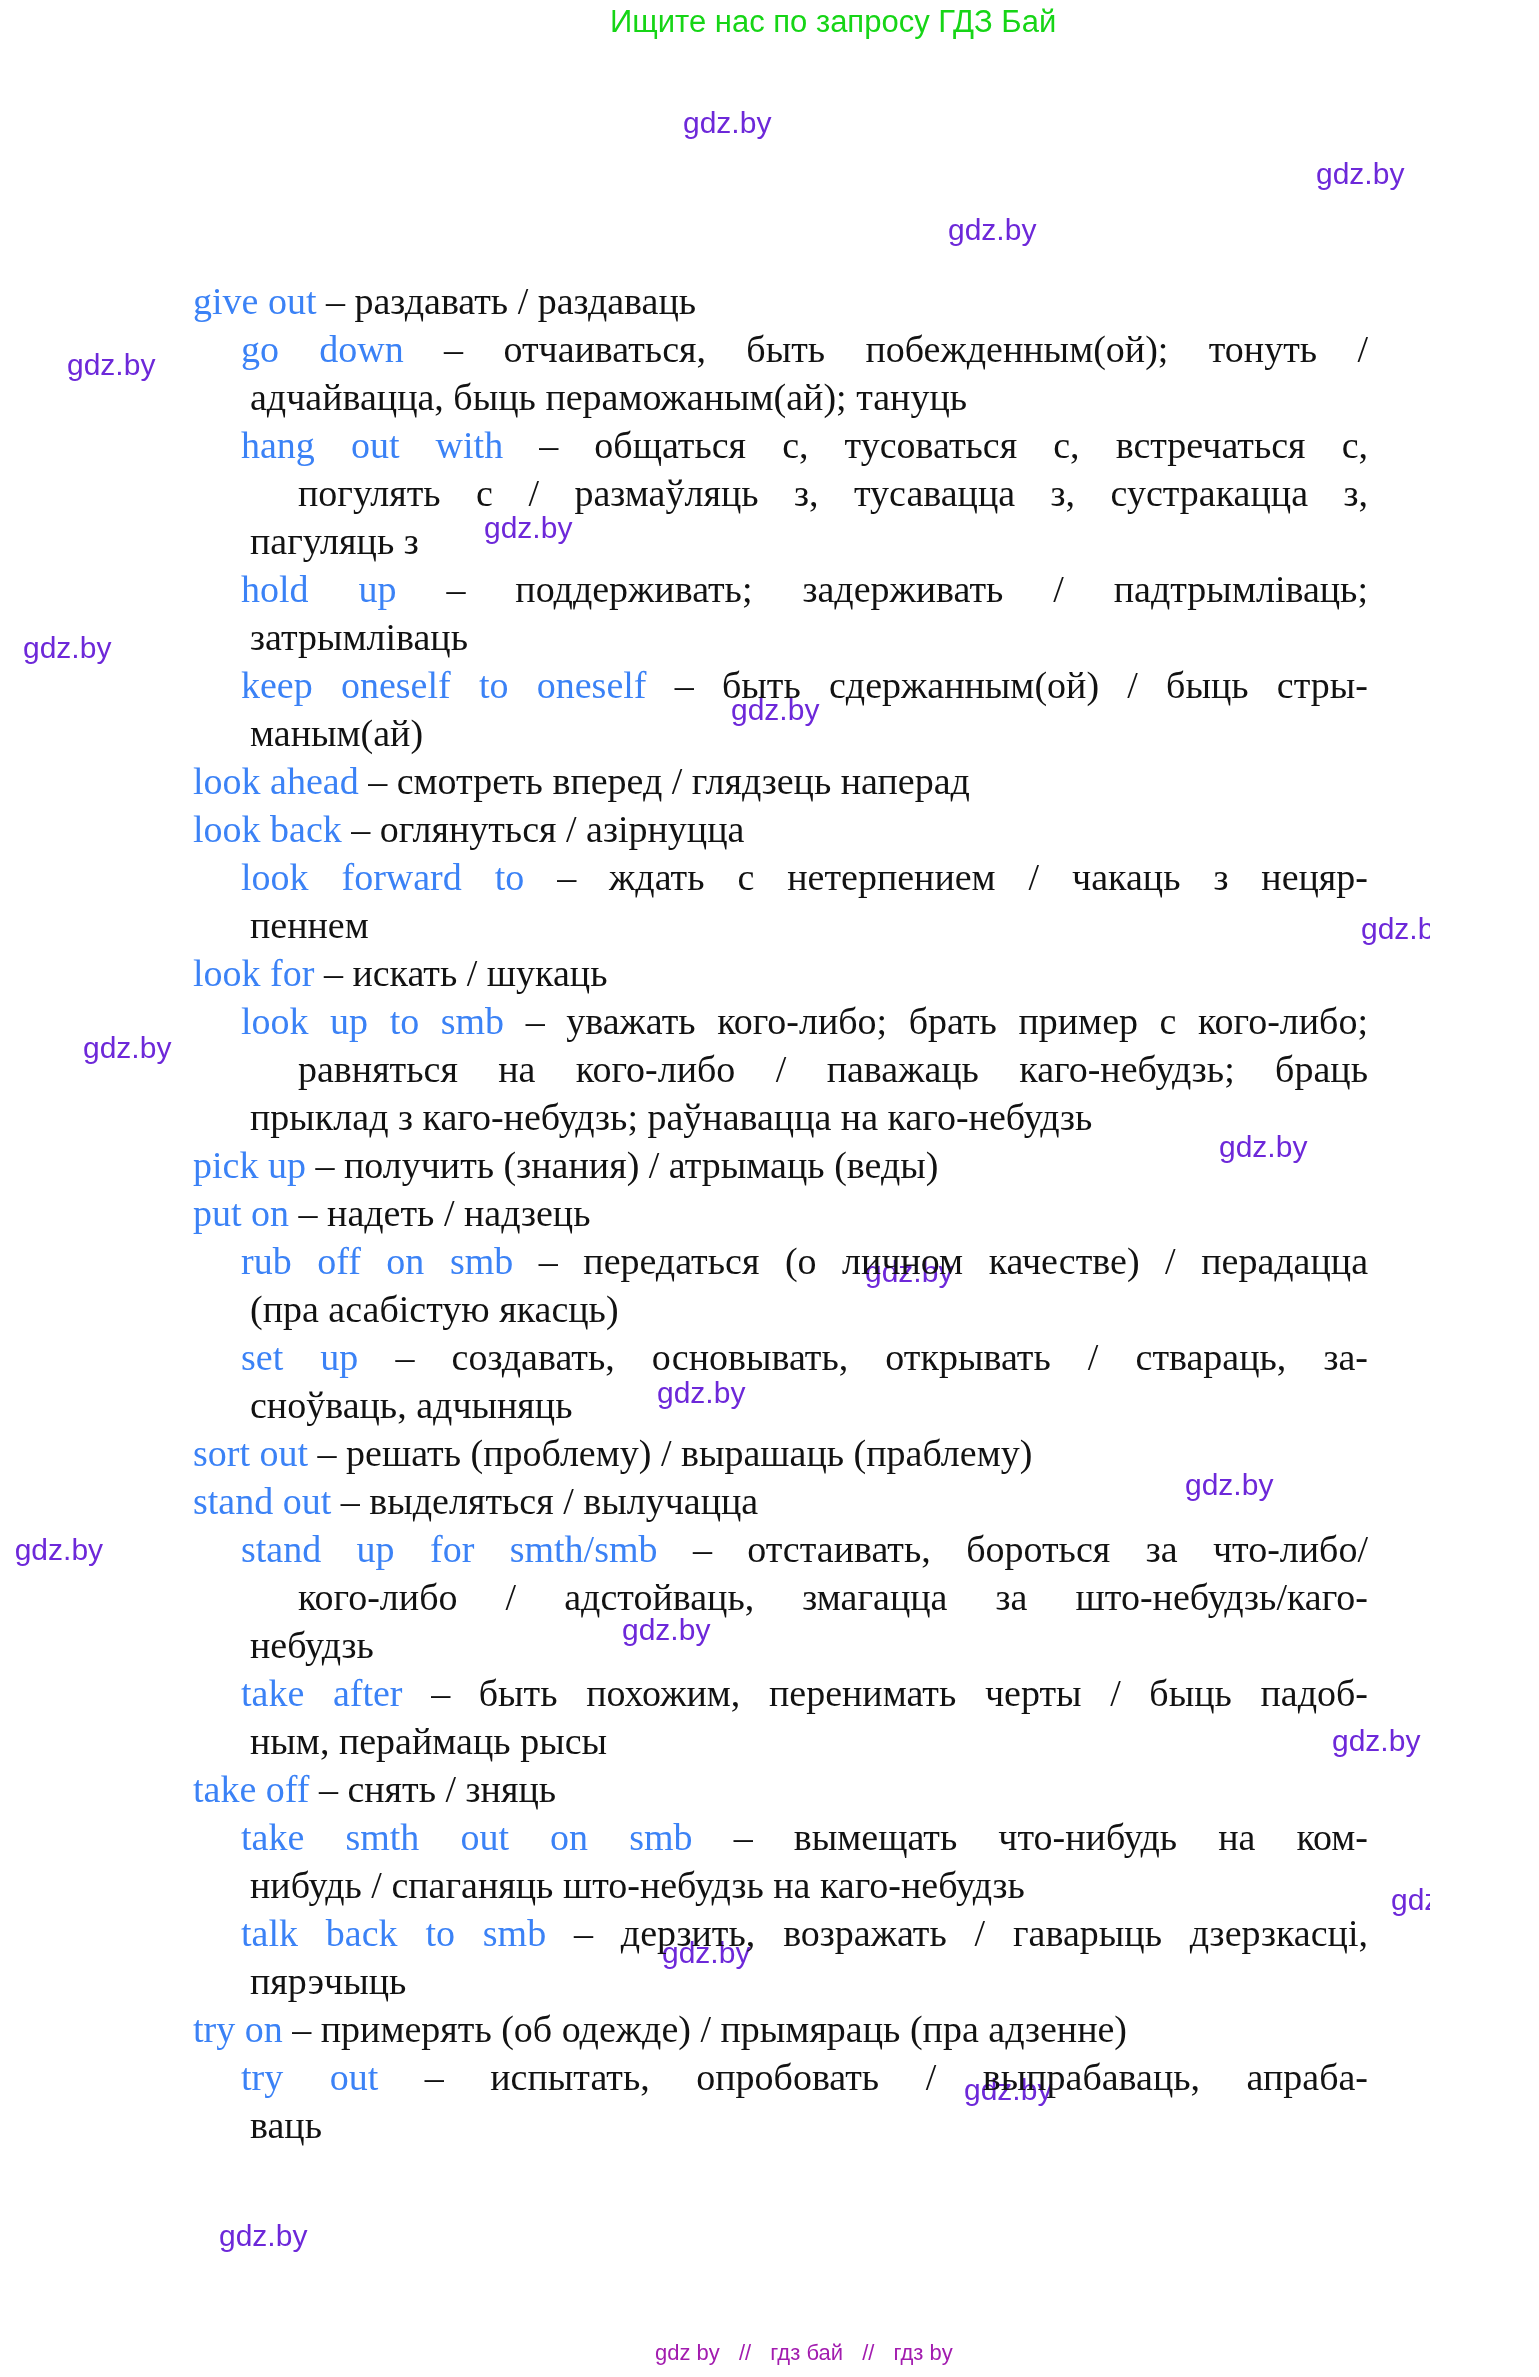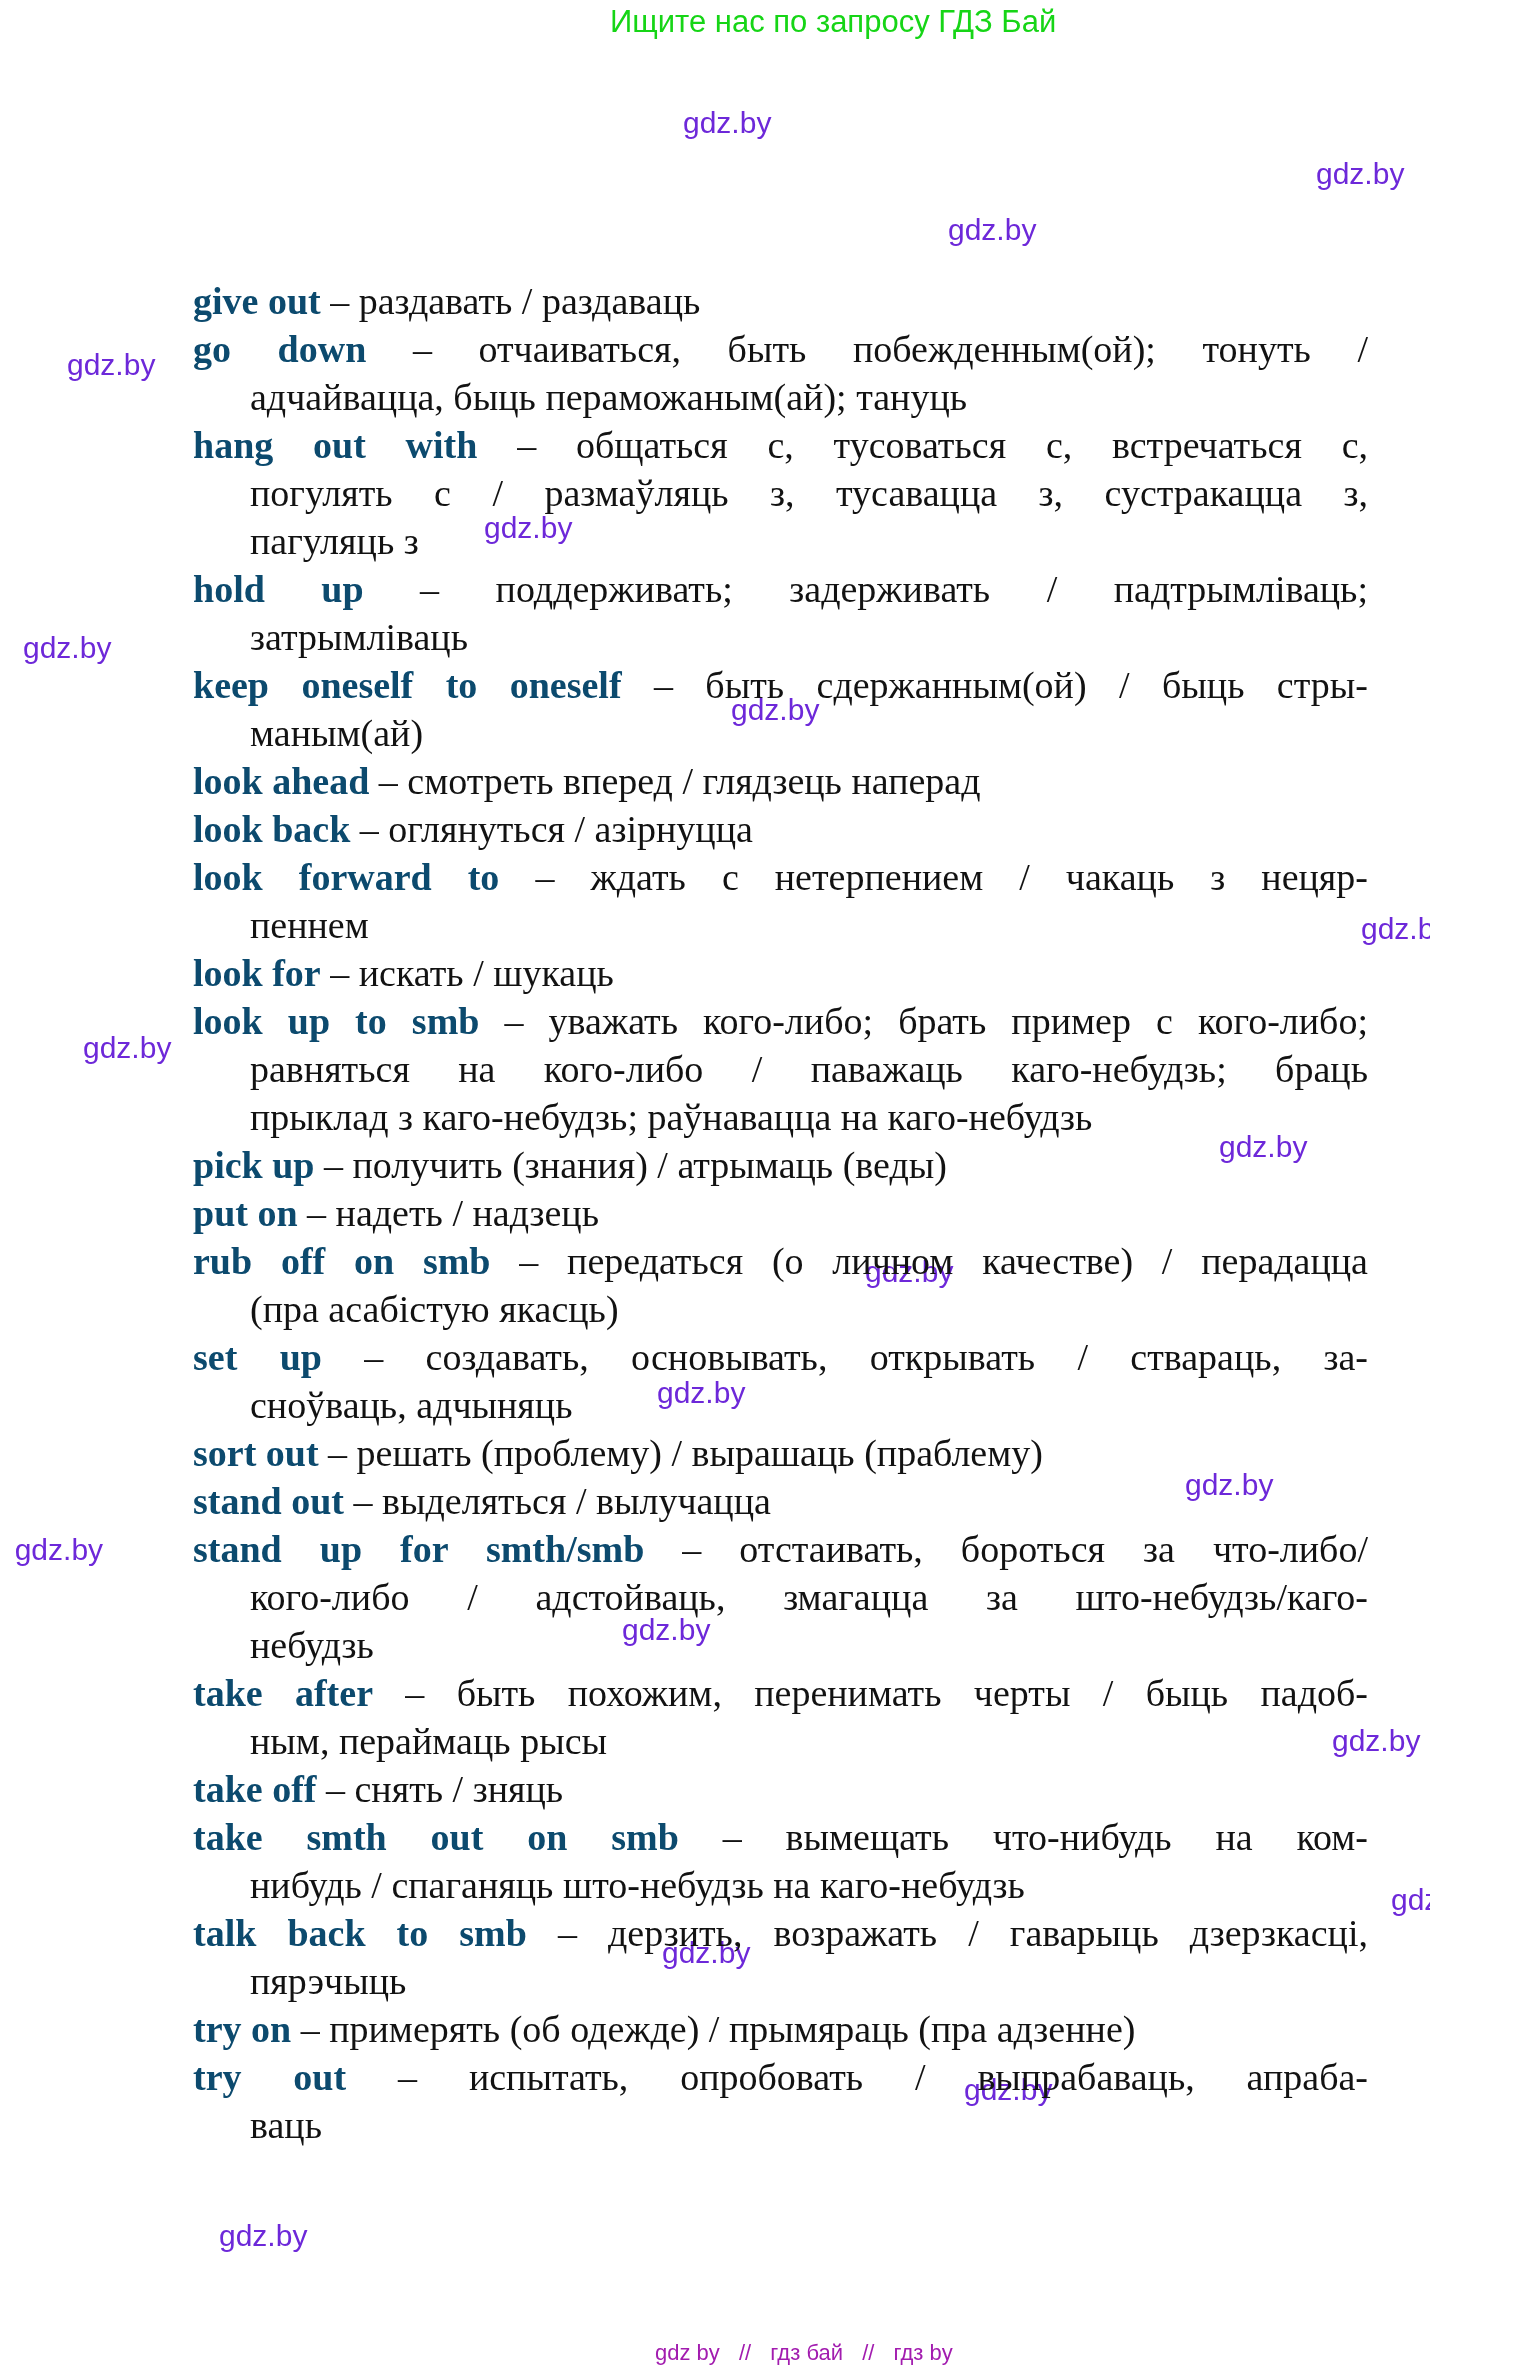--- a/index.html
+++ b/index.html
@@ -24,22 +24,22 @@
   .content{
     position:absolute;left:193px;top:277px;width:1175px;
     font-size:38px;color:#121212;
   }
   .entry{margin:0;padding:0;}
   .line{
     height:48px;line-height:48px;
     text-align:left;
   }
   .line.cont{padding-left:57px;}
-  .line.just{text-align:justify;text-align-last:justify;}
-  .line b{font-weight:bold;color:#0c4a6e;}
+  .line.just{text-align:justify;text-align-last:justify;margin-left:48px;}
+  .line b{font-weight:normal;color:#3b82f6;}
   .footer{
     position:absolute;left:655px;top:2340px;
     font-family:"Liberation Sans", sans-serif;
     font-size:22px;line-height:26px;color:#a21caf;
     white-space:nowrap;
   }
   .footer .sep{margin:0 13px;}
   .footer .lnk{cursor:pointer;}
 </style>
 </head>

